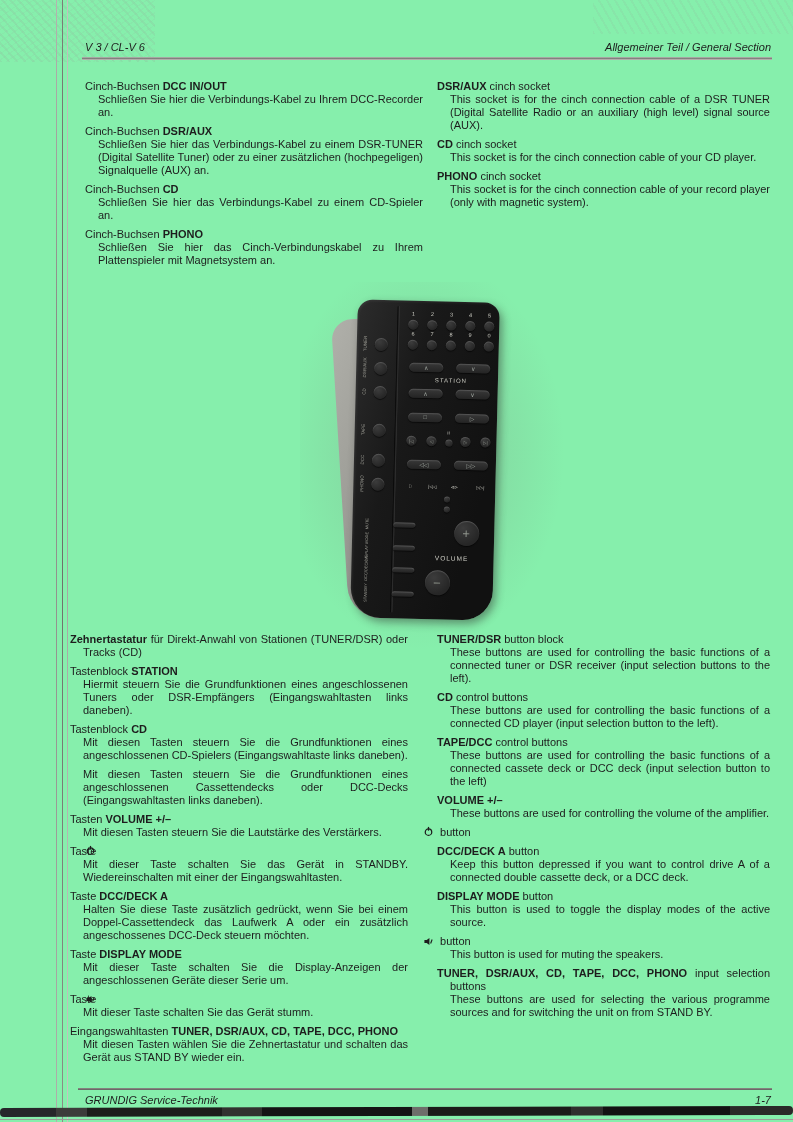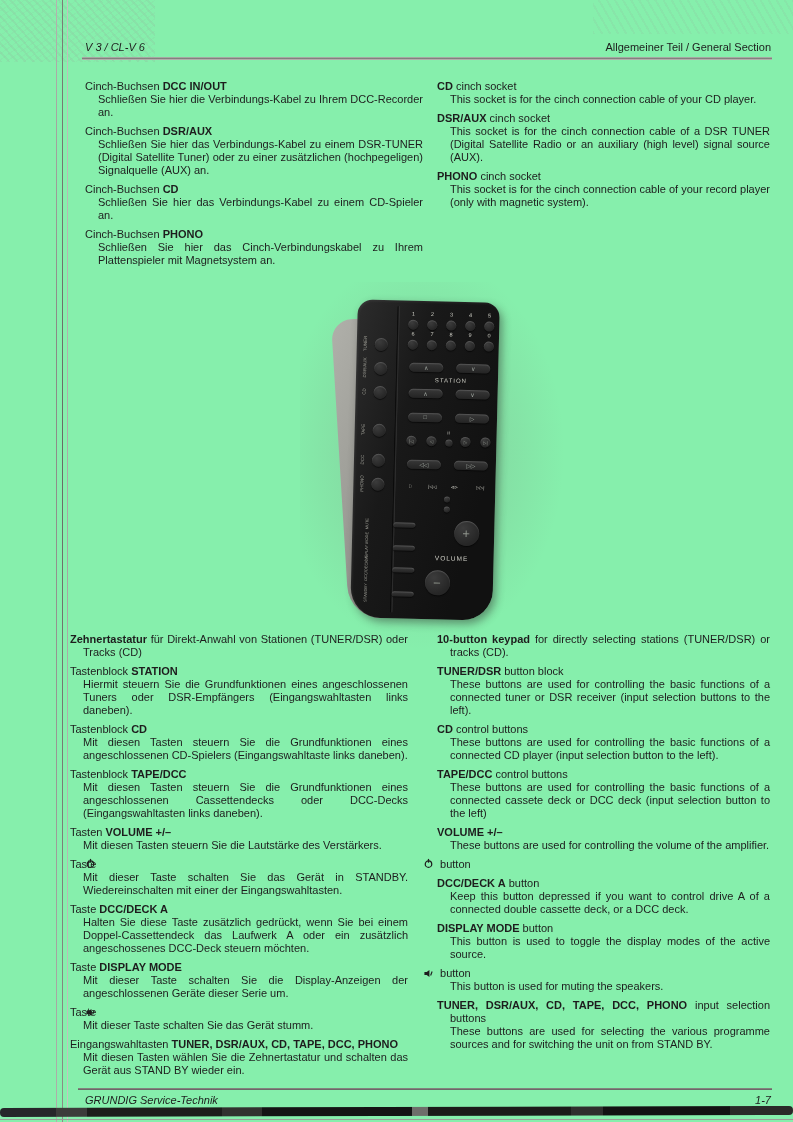--- a/index.html
+++ b/index.html
@@ -15,21 +15,21 @@
                 repeating-linear-gradient(-35deg,rgba(160,160,155,.18) 0 1px,transparent 1px 5px);}
   .tr-noise{position:absolute;right:0;top:0;width:200px;height:34px;opacity:.35;
      background:repeating-linear-gradient(60deg,rgba(150,150,145,.3) 0 2px,transparent 2px 7px);}
   .bottom-band{position:absolute;left:0;top:1107px;width:793px;height:9px;border-radius:4px;
      transform:rotate(-.15deg);
      background:linear-gradient(90deg,#26262a 0 7%,#3c3c3a 7% 11%,#1d1d1b 11% 28%,#32322f 28% 33%,
         #141414 33% 52%,#6e6e6a 52% 54%,#1b1b19 54% 72%,#2f2f2d 72% 76%,#121212 76% 92%,#2a2a28 92% 100%);}
   .bottom-line{position:absolute;left:0;top:1119px;width:793px;height:1px;background:#9c9c98;}
   
   .hdr-left{position:absolute;left:85px;top:41px;font-size:11px;font-style:italic;}
-  .hdr-right{position:absolute;right:22px;top:41px;font-size:11px;text-align:center;}
+  .hdr-right{position:absolute;right:22px;top:41px;font-size:11px;font-style:italic;text-align:center;}
   .hdr-rule{position:absolute;left:82px;top:57px;width:690px;height:3px;
      background:linear-gradient(#b9b9b4,#7c7c78 55%,#cfcfca);}
   .ftr-rule{position:absolute;left:78px;top:1088px;width:694px;height:2px;
      background:linear-gradient(#8e8e8a,#5e5e5a);}
   .ftr-left{position:absolute;left:85px;top:1094px;font-size:11px;font-style:italic;}
   .ftr-right{position:absolute;right:22px;top:1094px;font-size:11px;font-style:italic;}
   
   .col{position:absolute;font-size:11px;line-height:13px;}
   #de_top{left:85px;top:80px;width:338px;}
   #en_top{left:437px;top:80px;width:333px;}
@@ -90,26 +90,26 @@
         <div class="sect-h"><span class="hn">Cinch-Buchsen </span><span class="hb">CD</span></div>
         <div class="sect-b">Schließen Sie hier das Verbindungs-Kabel zu einem CD-Spieler an.</div>
       </div>
       <div class="sect">
         <div class="sect-h"><span class="hn">Cinch-Buchsen </span><span class="hb">PHONO</span></div>
         <div class="sect-b">Schließen Sie hier das Cinch-Verbindungskabel zu Ihrem Plattenspieler mit Magnetsystem an.</div>
       </div>
     </div>
   <div class="col" id="en_top">
       <div class="sect">
+        <div class="sect-h"><span class="hb">DSR/AUX</span><span class="hn"> cinch socket</span></div>
+        <div class="sect-b">This socket is for the cinch connection cable of a DSR TUNER (Digital Satellite Radio or an auxiliary (high level) signal source (AUX).</div>
+      </div>
+      <div class="sect">
         <div class="sect-h"><span class="hb">CD</span><span class="hn"> cinch socket</span></div>
         <div class="sect-b">This socket is for the cinch connection cable of your CD player.</div>
-      </div>
-      <div class="sect">
-        <div class="sect-h"><span class="hb">DSR/AUX</span><span class="hn"> cinch socket</span></div>
-        <div class="sect-b">This socket is for the cinch connection cable of a DSR TUNER (Digital Satellite Radio or an auxiliary (high level) signal source (AUX).</div>
       </div>
       <div class="sect">
         <div class="sect-h"><span class="hb">PHONO</span><span class="hn"> cinch socket</span></div>
         <div class="sect-b">This socket is for the cinch connection cable of your record player (only with magnetic system).</div>
       </div>
     </div>
 
   <div class="photo-shadow"></div>
   <div class="remote-wrap">
     <div class="remote-ghost"></div>
@@ -188,21 +188,20 @@
       </div>
       <div class="sect">
         <div class="sect-h"><span class="hn">Tastenblock </span><span class="hb">STATION</span></div>
         <div class="sect-b">Hiermit steuern Sie die Grundfunktionen eines angeschlossenen Tuners oder DSR-Empfängers (Eingangswahltasten links daneben).</div>
       </div>
       <div class="sect">
         <div class="sect-h"><span class="hn">Tastenblock </span><span class="hb">CD</span></div>
         <div class="sect-b">Mit diesen Tasten steuern Sie die Grundfunktionen eines angeschlossenen CD-Spielers (Eingangswahltaste links daneben).</div>
       </div>
       <div class="sect">
-        <div class="sect-h"><span class="hn">Tastenblock </span><span class="hb">TAPE/DCC</span></div>
         <div class="sect-b">Mit diesen Tasten steuern Sie die Grundfunktionen eines angeschlossenen Cassettendecks oder DCC-Decks (Eingangswahltasten links daneben).</div>
       </div>
       <div class="sect">
         <div class="sect-h"><span class="hn">Tasten </span><span class="hb">VOLUME +/–</span></div>
         <div class="sect-b">Mit diesen Tasten steuern Sie die Lautstärke des Verstärkers.</div>
       </div>
       <div class="sect">
         <div class="sect-h"><span class="hn">Taste </span><span class="h-icon"><svg width="9" height="11" viewBox="0 0 10 11">
               <circle cx="5" cy="6.2" r="3.6" fill="none" stroke="currentColor" stroke-width="1.4"></circle>
               <line x1="5" y1="0.4" x2="5" y2="4.6" stroke="currentColor" stroke-width="1.4"></line>
@@ -223,23 +222,20 @@
               <rect x="8.2" y="2.4" width="1.3" height="5.2" fill="currentColor" transform="rotate(20 8.8 5)"></rect>
             </svg></span></div>
         <div class="sect-b">Mit dieser Taste schalten Sie das Gerät stumm.</div>
       </div>
       <div class="sect">
         <div class="sect-h"><span class="hn">Eingangswahltasten </span><span class="hb">TUNER, DSR/AUX, CD, TAPE, DCC, PHONO</span></div>
         <div class="sect-b">Mit diesen Tasten wählen Sie die Zehnertastatur und schalten das Gerät aus STAND BY wieder ein.</div>
       </div>
     </div>
   <div class="col" id="en_bottom">
-      <div class="sect">
-        <div class="sect-h"><span class="hb">10-button keypad</span><span class="hn"> for directly selecting stations (TUNER/DSR) or tracks (CD).</span></div>
-      </div>
       <div class="sect">
         <div class="sect-h"><span class="hb">TUNER/DSR</span><span class="hn"> button block</span></div>
         <div class="sect-b">These buttons are used for controlling the basic functions of a connected tuner or DSR receiver (input selection buttons to the left).</div>
       </div>
       <div class="sect">
         <div class="sect-h"><span class="hb">CD</span><span class="hn"> control buttons</span></div>
         <div class="sect-b">These buttons are used for controlling the basic functions of a connected CD player (input selection button to the left).</div>
       </div>
       <div class="sect">
         <div class="sect-h"><span class="hb">TAPE/DCC</span><span class="hn"> control buttons</span></div>

